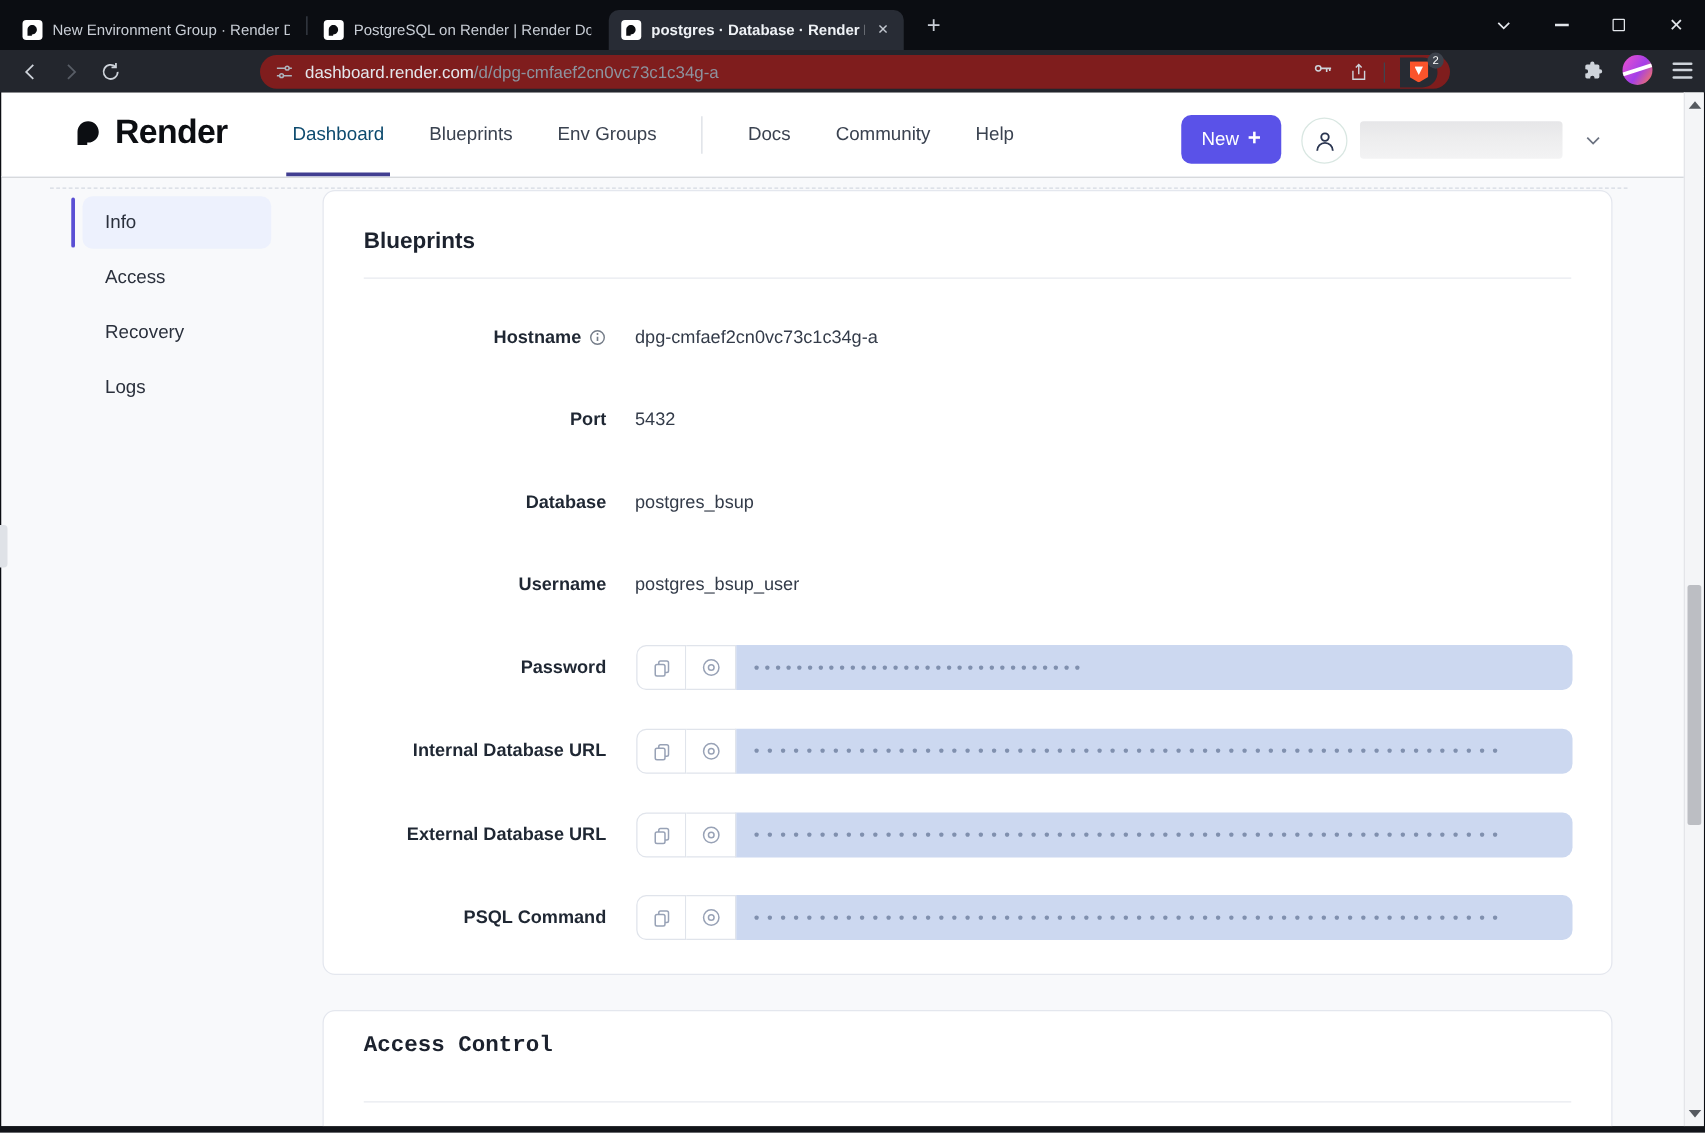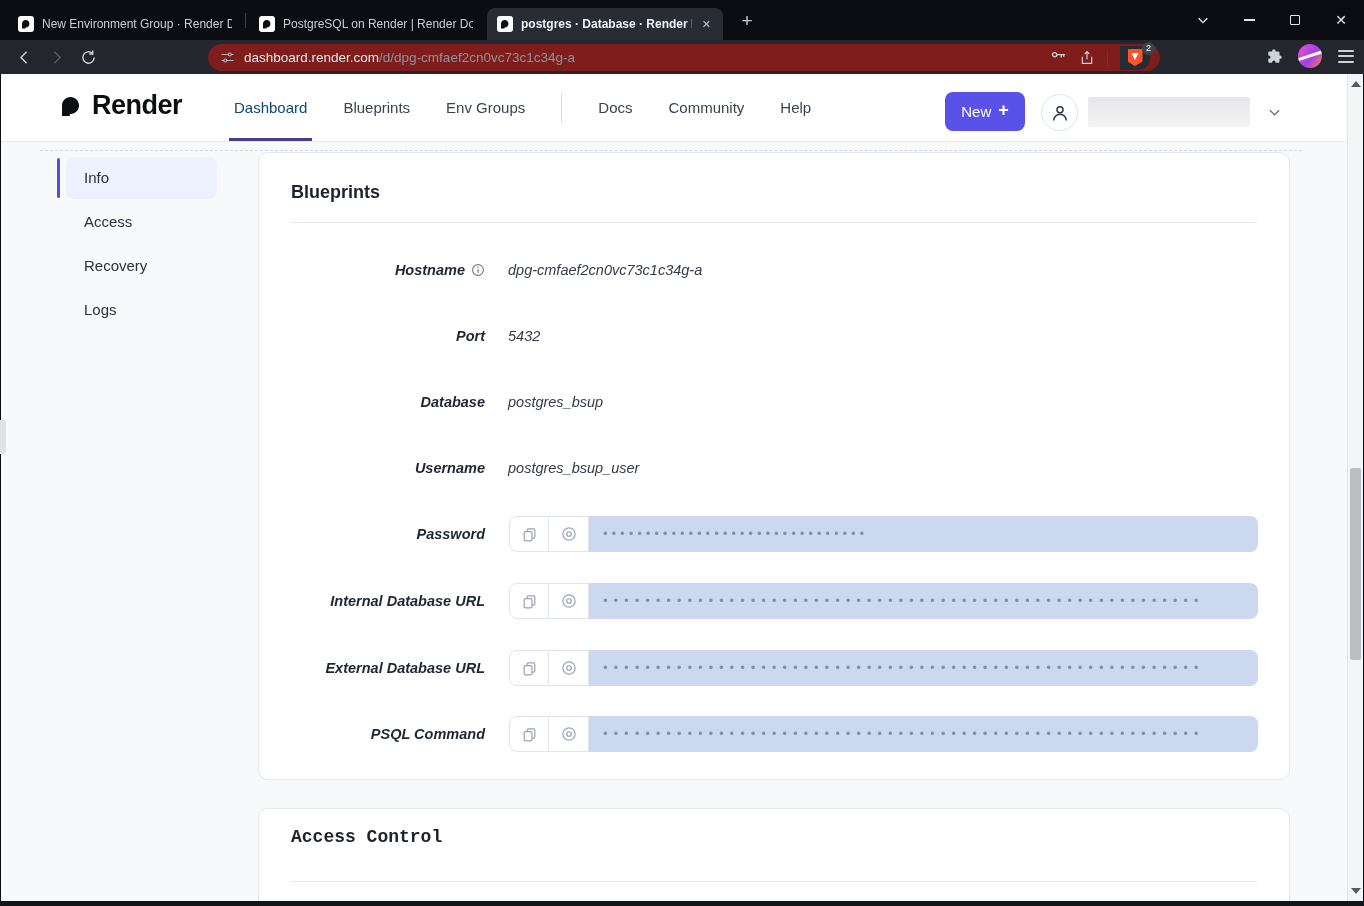--- a/index.html
+++ b/index.html
@@ -85,21 +85,21 @@
 
   .side-accent { position:absolute; left:56px; top:16px; width:3px; height:40px; background:#5a4fd4; border-radius:2px; }
   .side-item-active { position:absolute; left:65px; top:15px; width:151px; height:42px; background:#edf1fd;
                       border-radius:8px; font-size:15px; color:#2a303c; line-height:42px; padding-left:18px; cursor:pointer; }
   .side-item { position:absolute; left:83px; font-size:15px; color:#2a303c; line-height:20px; cursor:pointer; }
 
   .card { position:absolute; left:257px; width:1032px; background:#ffffff; border:1px solid #e4e7ee; border-radius:10px; }
   .card-title { position:absolute; left:32px; font-size:18px; font-weight:bold; color:#1c222e; line-height:22px; }
   .card-divider { position:absolute; left:32px; right:32px; height:1px; background:#e7eaf0; }
 
-  .crow { position:absolute; left:0; width:1032px; height:36px;font-style:italic; }
+  .crow { position:absolute; left:0; width:1032px; height:36px; }
   .clabel { position:absolute; left:0; top:0; width:226px; height:36px; display:flex; align-items:center;
             justify-content:flex-end; gap:6px; font-size:14.5px; font-weight:bold; color:#1f2733; }
   .cvalue { position:absolute; left:249px; top:0; height:36px; line-height:36px; font-size:14.5px; color:#333b49; }
   .btngroup { position:absolute; left:250px; top:0; height:36px; display:flex; }
   .ibtn { width:40px; height:36px; background:#ffffff; border:1px solid #e0e4eb; display:flex; align-items:center;
           justify-content:center; cursor:pointer; padding:0; }
   .ibtn.first { border-radius:8px 0 0 8px; }
   .ibtn.second { border-left:none; }
   .masked { position:absolute; left:330px; top:0; width:669px; height:36px; background:#ccd8f0;
             border-radius:0 8px 8px 0; line-height:36px; padding-left:14px; font-size:13px;

